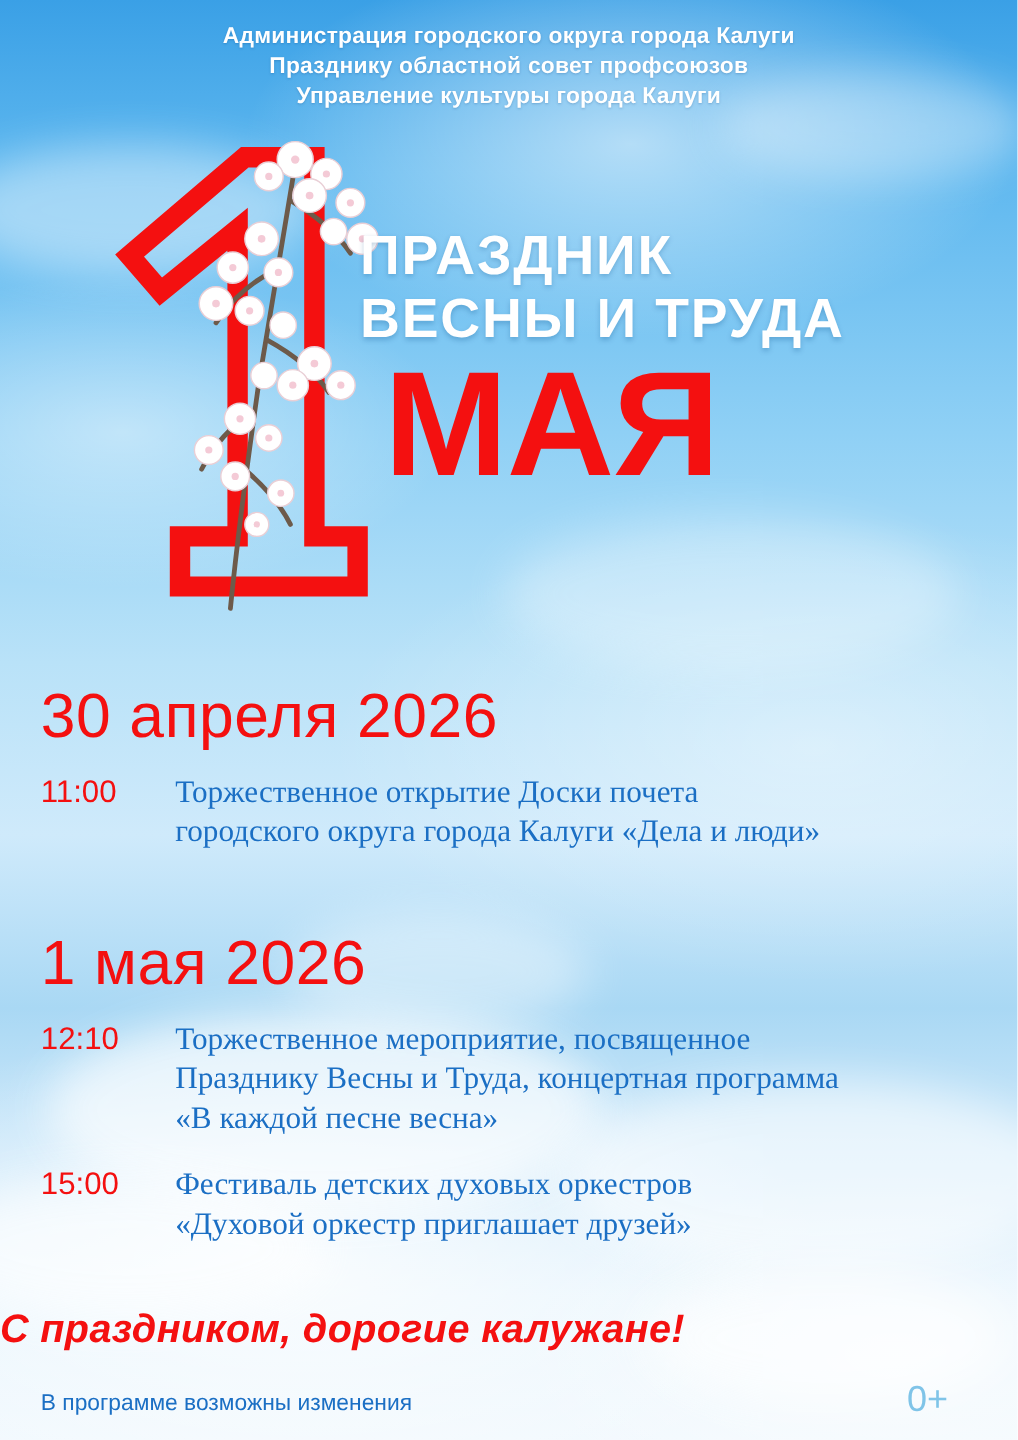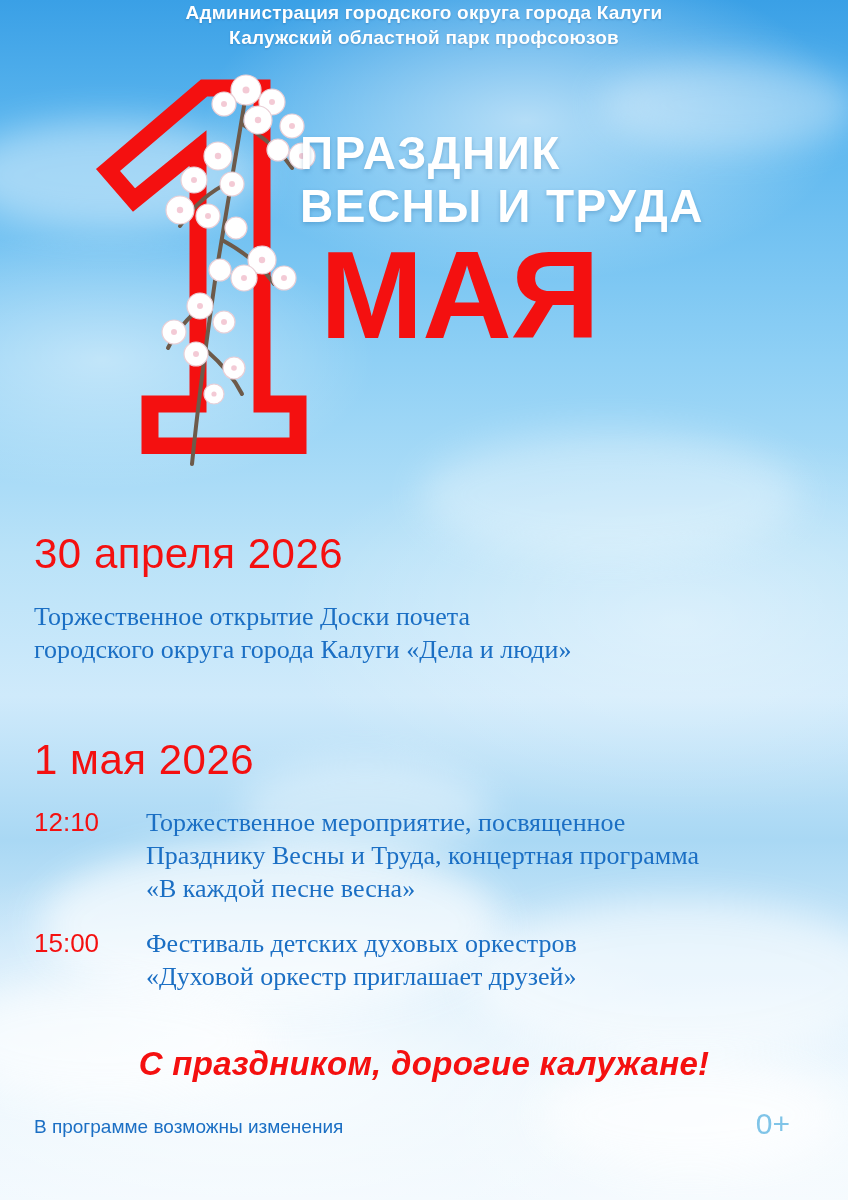--- a/index.html
+++ b/index.html
@@ -41,20 +41,21 @@
   .c4 { width: 460px; height: 170px; left: 40px;   top: 840px;  opacity: .85; }
   .c5 { width: 420px; height: 160px; left: 470px;  top: 900px;  opacity: .75; }
   .c6 { width: 330px; height: 120px; left: -60px;  top: 980px;  opacity: .8; }
   .c7 { width: 250px; height: 100px; left: 240px;  top: 760px;  opacity: .5; }
   .c8 { width: 300px; height: 110px; left: 540px;  top: 1060px; opacity: .8; }
 
   .content { position: relative; z-index: 3; }
 
   
   .organizers {
+    padding-top: 18px;
     text-align: center;
     color: #ffffff;
     font-weight: bold;
     font-size: 19px;
     line-height: 25px;
     letter-spacing: .2px;
     text-shadow: 0 1px 2px rgba(0,60,120,0.25);
   }
 
   
@@ -71,21 +72,21 @@
     width: 260px;
     height: 380px;
   }
   .one-wrap svg { display: block; }
 
   .branch { position: absolute; left: 96px; top: 0px; width: 270px; height: 420px; }
 
   .hero-text {
     position: absolute;
     left: 300px;
-    top: 64px;
+    top: 80px;
     width: 540px;
   }
   .line-prazdnik {
     color: #ffffff;
     font-weight: bold;
     font-size: 46px;
     line-height: 50px;
     letter-spacing: 1.5px;
     text-shadow: 0 2px 4px rgba(0,70,130,0.25);
   }
@@ -114,21 +115,21 @@
     margin-top: 36px;
   }
 
   .day-head {
     display: flex;
     align-items: baseline;
     gap: 28px;
   }
   .day-date {
     color: #f41010;
-    font-size: 42px;
+    font-size: 52px;
     line-height: 48px;
     letter-spacing: .5px;
     white-space: nowrap;
   }
   .day-place {
     color: #1b6fc4;
     font-size: 27px;
     line-height: 34px;
     white-space: nowrap;
   }
@@ -152,21 +153,21 @@
     line-height: 33px;
     white-space: pre-line;
     font-family: Liberation Serif, serif;
   }
 
   .day2 { margin-top: 70px; }
 
   
   .greeting {
     margin-top: 52px;
-    text-align: center;
+    text-align: left;
     color: #f41010;
     font-weight: bold;
     font-style: italic;
     font-size: 33px;
     line-height: 38px;
     letter-spacing: .3px;
   }
 
   .footer-row {
     margin-top: 26px;
@@ -198,21 +199,22 @@
   <div class="cloud c4"></div>
   <div class="cloud c5"></div>
   <div class="cloud c6"></div>
   <div class="cloud c7"></div>
   <div class="cloud c8"></div>
 
   <div class="content">
 
     <div class="organizers">
       <div>Администрация городского округа города Калуги</div>
-      <div>Калужский областной парк профсоюзов</div>
+      <div>Празднику областной совет профсоюзов</div>
+      <div>Управление культуры города Калуги</div>
     </div>
 
     <div class="hero">
 
       <div class="one-wrap">
         <svg width="260" height="380" viewBox="0 0 260 380" aria-hidden="true">
           <path d="M22 96 L118 14 L176 14 L176 330 L212 330 L212 372 L64 372 L64 330 L112 330 L112 74 L48 126 Z" fill="none" stroke="#f41010" stroke-width="17" stroke-linejoin="miter"></path>
         </svg>
       </div>
 
@@ -284,20 +286,21 @@
       </div>
     </div>
 
     <div class="schedule">
 
       <div class="day day1">
         <div class="day-head">
           <span class="day-date">30 апреля 2026</span>
         </div>
         <div class="item">
+          <div class="item-time">11:00</div>
           <div class="item-text">Торжественное открытие Доски почета
  городского округа города Калуги  «Дела и люди»</div>
         </div>
       </div>
 
       <div class="day day2">
         <div class="day-head">
           <span class="day-date">1 мая 2026</span>
         </div>
         <div class="item">

